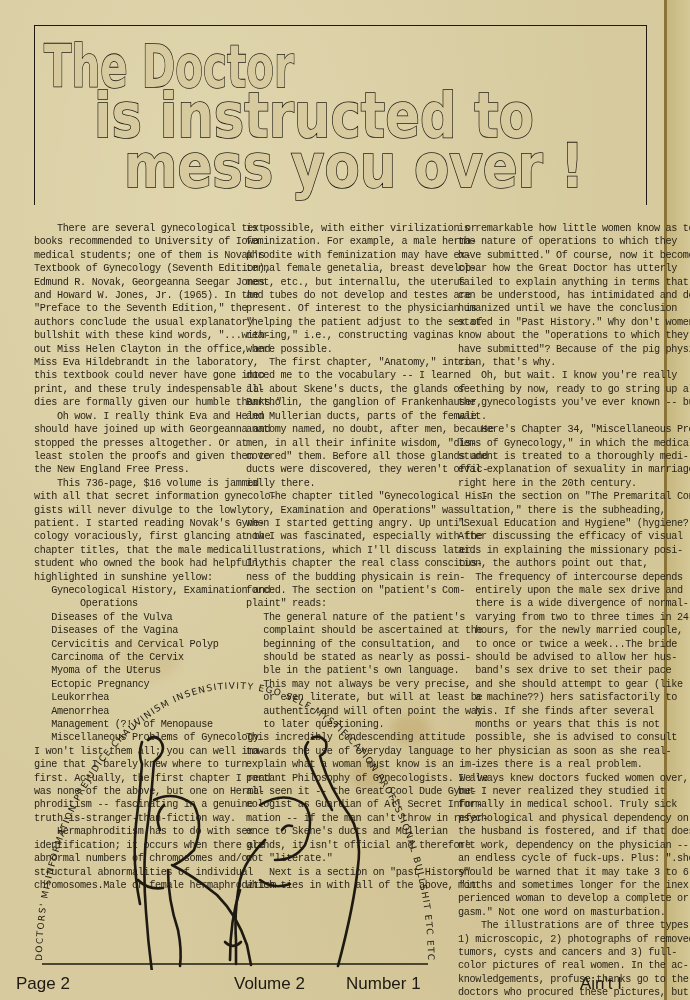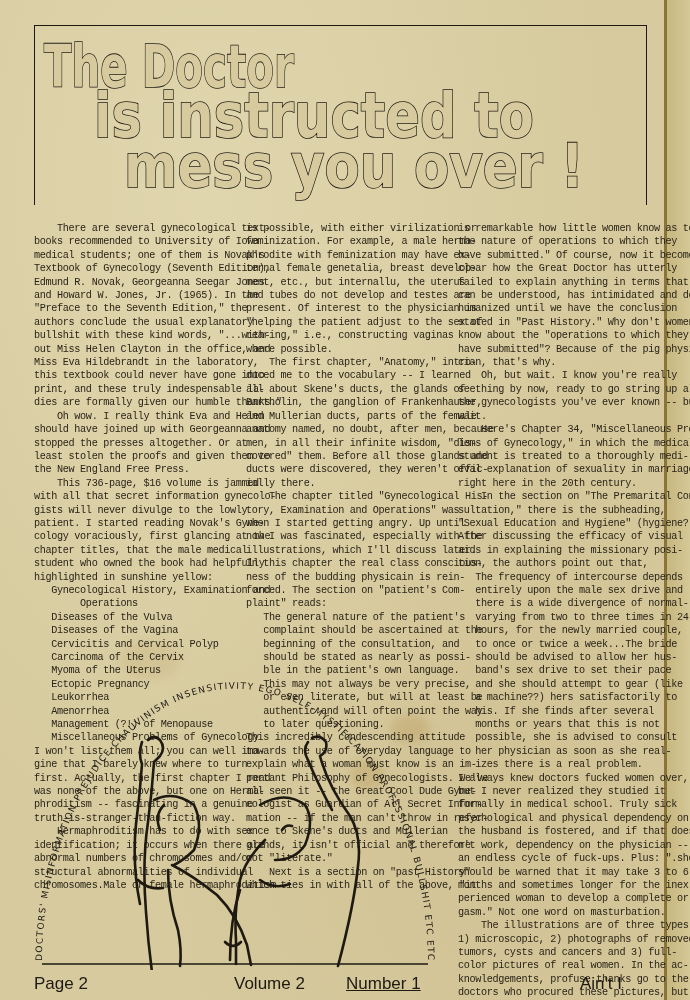--- a/index.html
+++ b/index.html
@@ -93,16 +93,16 @@
     <path d="M288 62 q-6 8 0 18 q8 20 24 50"></path>
     <path d="M240 125 q25 -15 45 0 q10 15 0 40 q-10 15 -30 15"></path>
     <path d="M262 150 q4 -6 10 -4"></path>
     <path d="M245 160 q-20 20 -25 40 q-6 30 -4 60 l0 24"></path>
     <path d="M240 200 q14 10 30 4"></path>
     <path d="M220 210 q-10 30 -10 70"></path>
     <path d="M205 262 q8 8 16 0"></path>
   </g>
 </svg>
 
-<div class="footer" style="left:34px;text-align:center;">Page 2</div>
+<div class="footer" style="left:16px;text-align:center;">Page 2</div>
 <div class="footer" style="left:234px;">Volume 2</div>
-<div class="footer" style="left:346px;text-decoration:underline;">Number 1</div>
+<div class="footer" style="left:346px;">Number 1</div>
 <div class="footer" style="left:580px;">Ain't I</div>
 
 </body></html>

